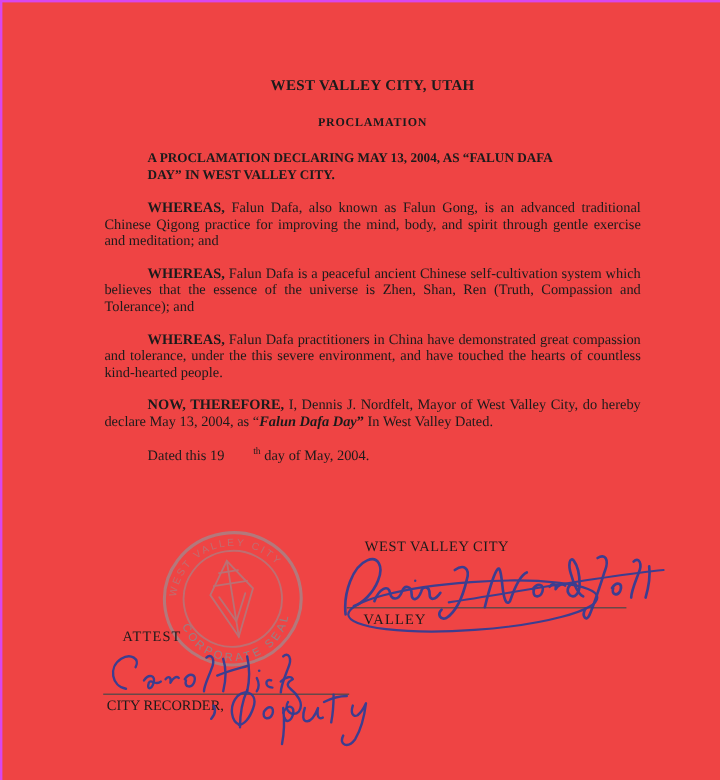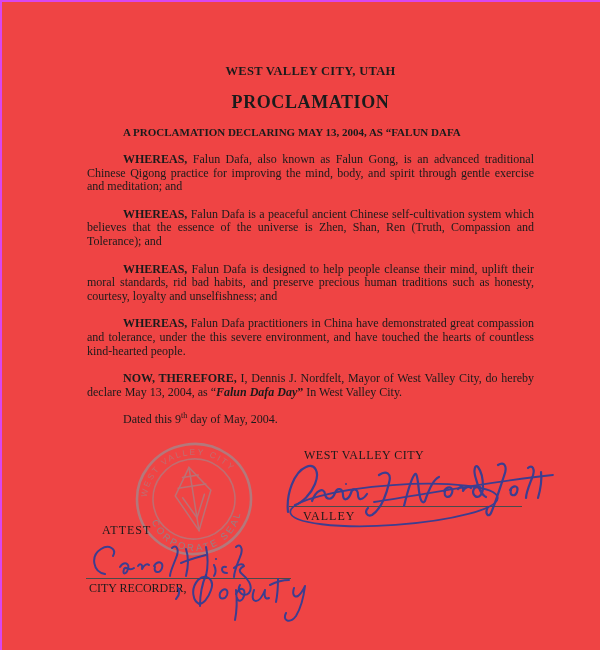--- a/index.html
+++ b/index.html
@@ -11,65 +11,64 @@
     overflow:hidden;
     font-family:"Liberation Serif","DejaVu Serif",serif;
     color:#1b1b1b;
   }
   .doc-text{padding:62px 66px 0 85px;}
   .title1{
     font-size:12.5px;font-weight:bold;text-align:center;
     letter-spacing:.3px;margin:0 0 17px 0;line-height:14px;
   }
   .title2{
-    font-size:18px;font-weight:bold;text-align:center;
+    font-size:10px;font-weight:bold;text-align:center;
     letter-spacing:.6px;margin:0 0 15px 0;line-height:15px;
   }
   .subject{
     font-size:11px;font-weight:bold;
     margin:0 0 14px 36px;line-height:14px;max-width:395px;
   }
   .para{
     font-size:12px;line-height:13.6px;text-align:justify;
     text-indent:36px;margin:0 0 14px 0;
   }
   .para .lead{font-weight:bold;}
   .para .bi{font-weight:bold;font-style:italic;}
   .para .bq{font-weight:bold;}
   .dated{
     font-size:12px;line-height:13.6px;margin:0 0 0 36px;
   }
-  .dated sup{font-size:8px;line-height:0;}
+  .dated sup{font-size:8px;line-height:0;margin-left:24px;}
   .abs{position:absolute;}
   .typed{font-size:12px;line-height:13px;white-space:nowrap;}
   .sigline{height:1px;background:#4a4a4a;}
   .seal-svg,.sig-svg{pointer-events:none;}
 </style>
 </head>
 <body>
 
 <div class="page">
 
   <div class="doc-text">
     <div class="title1">WEST VALLEY CITY, UTAH</div>
     <div class="title2">PROCLAMATION</div>
 
-    <div class="subject"><span>A PROCLAMATION DECLARING MAY 13, 2004, AS “FALUN DAFA</span><br></div>
+    <div class="subject"><span>A PROCLAMATION DECLARING MAY 13, 2004, AS “FALUN DAFA</span><br><span>DAY” IN WEST VALLEY CITY.</span></div>
 
     <p class="para"><span class="lead">WHEREAS,</span><span> Falun Dafa, also known as Falun Gong, is an advanced traditional Chinese Qigong practice for improving the mind, body, and spirit through gentle exercise and meditation; and</span></p>
 
     <p class="para"><span class="lead">WHEREAS,</span><span> Falun Dafa is a peaceful ancient Chinese self-cultivation system which believes that the essence of the universe is Zhen, Shan, Ren (Truth, Compassion and Tolerance); and</span></p>
 
-    <p class="para"><span class="lead">WHEREAS,</span><span> Falun Dafa is designed to help people cleanse their mind, uplift their moral standards, rid bad habits, and preserve precious human traditions such as honesty, courtesy, loyalty and unselfishness; and</span></p>
 
     <p class="para"><span class="lead">WHEREAS,</span><span> Falun Dafa practitioners in China have demonstrated great compassion and tolerance, under the this severe environment, and have touched the hearts of countless kind-hearted people.</span></p>
 
-    <p class="para"><span class="lead">NOW, THEREFORE,</span><span> I, Dennis J. Nordfelt, Mayor of West Valley City, do hereby declare May 13, 2004, as “</span><span class="bi">Falun Dafa Day</span><span class="bq">”</span><span> In West Valley City.</span></p>
+    <p class="para"><span class="lead">NOW, THEREFORE,</span><span> I, Dennis J. Nordfelt, Mayor of West Valley City, do hereby declare May 13, 2004, as “</span><span class="bi">Falun Dafa Day</span><span class="bq">”</span><span> In West Valley Dated.</span></p>
 
-    <p class="dated"><span>Dated this 9</span><sup>th</sup><span> day of May, 2004.</span></p>
+    <p class="dated"><span>Dated this 19</span><sup>th</sup><span> day of May, 2004.</span></p>
   </div>
 
   <svg class="abs seal-svg" style="left:126px;top:434px;" width="132" height="128" viewBox="0 0 132 128">
     <g transform="rotate(-9 66 63)" stroke="#8f979d" fill="none" stroke-linecap="round">
       <ellipse cx="66" cy="63" rx="57" ry="55" stroke-width="2.6" opacity="0.62"></ellipse>
       <ellipse cx="66" cy="63" rx="41" ry="40" stroke-width="1.6" opacity="0.5"></ellipse>
 
       <g stroke-width="1.5" opacity="0.55">
         <path d="M66,31 L84,57 L66,95 L48,57 Z"></path>
         <path d="M66,31 L66,95"></path>

